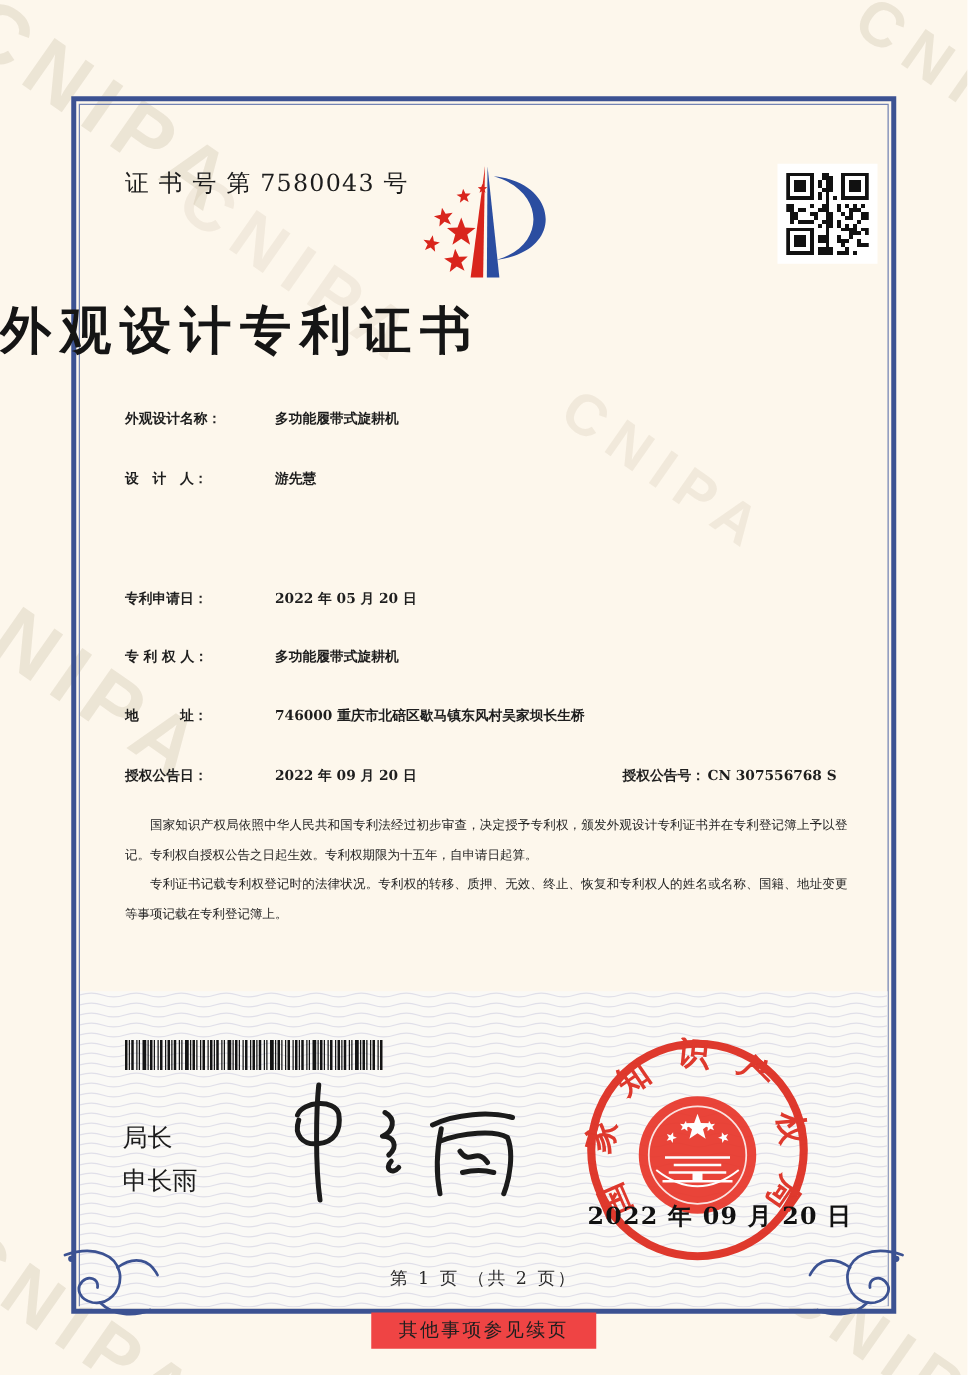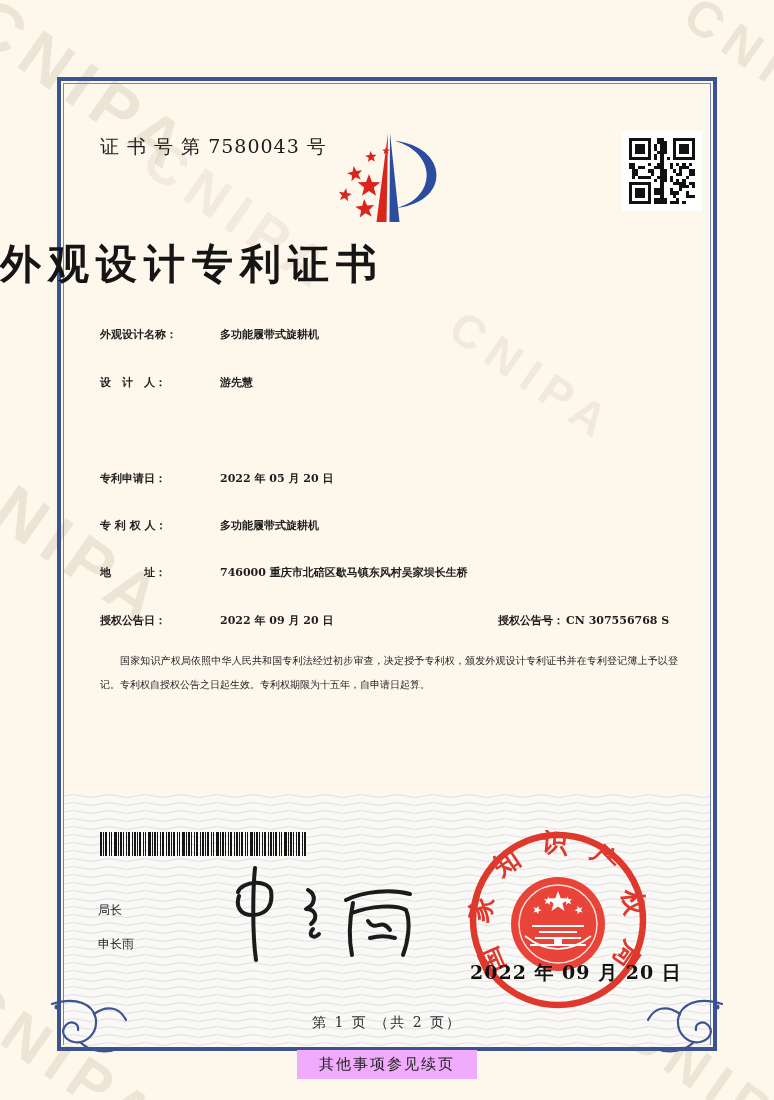--- a/index.html
+++ b/index.html
@@ -38,32 +38,32 @@
   .field-value{margin-left:2px;}
   #row-grant-no{left:398px;top:0;position:absolute;}
   #body-text{
     left:100px;top:649px;width:578px;font-size:10px;line-height:23.5px;
     text-align:justify;color:#242424;z-index:3;
   }
   #body-text p{margin:0;text-indent:2em;}
   
   #wave-band{left:64px;top:793px;width:646px;height:253px;background:#faf9f6;z-index:2;overflow:hidden;}
   #barcode-svg{left:100px;top:832px;z-index:4;}
-  #signer{left:98px;top:893px;z-index:4;font-size:12px;color:#1c1c1c;line-height:34px;
+  #signer{left:98px;top:893px;z-index:4;font-size:20px;color:#1c1c1c;line-height:34px;
     font-family:"DejaVu Sans","Liberation Sans",sans-serif;}
   #signature-svg{left:218px;top:862px;z-index:4;}
   #seal-svg{left:462px;top:830px;z-index:4;opacity:0.93;}
   #seal-date{
     left:470px;top:960px;width:180px;text-align:center;font-size:19px;font-weight:bold;
     color:#111;z-index:5;letter-spacing:1px;white-space:nowrap;
   }
   #page-number{left:0;top:1014px;width:774px;text-align:center;font-size:14px;
     letter-spacing:2px;color:#2a2a2a;z-index:4;}
   #continuation-note{
-    left:50%;top:1050px;transform:translateX(-50%);background:#f0abfc;
+    left:50%;top:1050px;transform:translateX(-50%);background:#ef4444;
     padding:5px 22px;font-size:15px;letter-spacing:2px;color:#1e1e1e;z-index:3;white-space:nowrap;
   }
   .flourish{z-index:3;}
   svg{display:block;}
 </style>
 </head>
 <body>
 
 <div id="page">
 
@@ -341,20 +341,21 @@
     <span>
       <span class="field-label">授权公告日：</span><span class="field-value">2022 年 09 月 20 日</span>
     </span>
     <span id="row-grant-no">
       <span>授权公告号：</span><span class="field-value">CN 307556768 S</span>
     </span>
   </div>
 
   <div id="body-text" class="abs">
     <p>国家知识产权局依照中华人民共和国专利法经过初步审查，决定授予专利权，颁发外观设计专利证书并在专利登记簿上予以登记。专利权自授权公告之日起生效。专利权期限为十五年，自申请日起算。</p>
+    <p>专利证书记载专利权登记时的法律状况。专利权的转移、质押、无效、终止、恢复和专利权人的姓名或名称、国籍、地址变更等事项记载在专利登记簿上。</p>
   </div>
 
   <div id="wave-band" class="abs">
     <svg id="wave-svg" width="646" height="253">
         <path d="M0,3 Q9,0 18,3 Q27,6 36,3 Q45,0 54,3 Q63,6 72,3 Q81,0 90,3 Q99,6 108,3 Q117,0 126,3 Q135,6 144,3 Q153,0 162,3 Q171,6 180,3 Q189,0 198,3 Q207,6 216,3 Q225,0 234,3 Q243,6 252,3 Q261,0 270,3 Q279,6 288,3 Q297,0 306,3 Q315,6 324,3 Q333,0 342,3 Q351,6 360,3 Q369,0 378,3 Q387,6 396,3 Q405,0 414,3 Q423,6 432,3 Q441,0 450,3 Q459,6 468,3 Q477,0 486,3 Q495,6 504,3 Q513,0 522,3 Q531,6 540,3 Q549,0 558,3 Q567,6 576,3 Q585,0 594,3 Q603,6 612,3 Q621,0 630,3 Q639,6 648,3" fill="none" stroke="#e0dfe9" stroke-width="1"></path>
         <path d="M0,11 Q9,8 18,11 Q27,14 36,11 Q45,8 54,11 Q63,14 72,11 Q81,8 90,11 Q99,14 108,11 Q117,8 126,11 Q135,14 144,11 Q153,8 162,11 Q171,14 180,11 Q189,8 198,11 Q207,14 216,11 Q225,8 234,11 Q243,14 252,11 Q261,8 270,11 Q279,14 288,11 Q297,8 306,11 Q315,14 324,11 Q333,8 342,11 Q351,14 360,11 Q369,8 378,11 Q387,14 396,11 Q405,8 414,11 Q423,14 432,11 Q441,8 450,11 Q459,14 468,11 Q477,8 486,11 Q495,14 504,11 Q513,8 522,11 Q531,14 540,11 Q549,8 558,11 Q567,14 576,11 Q585,8 594,11 Q603,14 612,11 Q621,8 630,11 Q639,14 648,11" fill="none" stroke="#e0dfe9" stroke-width="1"></path>
         <path d="M0,19 Q9,16 18,19 Q27,22 36,19 Q45,16 54,19 Q63,22 72,19 Q81,16 90,19 Q99,22 108,19 Q117,16 126,19 Q135,22 144,19 Q153,16 162,19 Q171,22 180,19 Q189,16 198,19 Q207,22 216,19 Q225,16 234,19 Q243,22 252,19 Q261,16 270,19 Q279,22 288,19 Q297,16 306,19 Q315,22 324,19 Q333,16 342,19 Q351,22 360,19 Q369,16 378,19 Q387,22 396,19 Q405,16 414,19 Q423,22 432,19 Q441,16 450,19 Q459,22 468,19 Q477,16 486,19 Q495,22 504,19 Q513,16 522,19 Q531,22 540,19 Q549,16 558,19 Q567,22 576,19 Q585,16 594,19 Q603,22 612,19 Q621,16 630,19 Q639,22 648,19" fill="none" stroke="#e0dfe9" stroke-width="1"></path>
         <path d="M0,27 Q9,24 18,27 Q27,30 36,27 Q45,24 54,27 Q63,30 72,27 Q81,24 90,27 Q99,30 108,27 Q117,24 126,27 Q135,30 144,27 Q153,24 162,27 Q171,30 180,27 Q189,24 198,27 Q207,30 216,27 Q225,24 234,27 Q243,30 252,27 Q261,24 270,27 Q279,30 288,27 Q297,24 306,27 Q315,30 324,27 Q333,24 342,27 Q351,30 360,27 Q369,24 378,27 Q387,30 396,27 Q405,24 414,27 Q423,30 432,27 Q441,24 450,27 Q459,30 468,27 Q477,24 486,27 Q495,30 504,27 Q513,24 522,27 Q531,30 540,27 Q549,24 558,27 Q567,30 576,27 Q585,24 594,27 Q603,30 612,27 Q621,24 630,27 Q639,30 648,27" fill="none" stroke="#e0dfe9" stroke-width="1"></path>
         <path d="M0,35 Q9,32 18,35 Q27,38 36,35 Q45,32 54,35 Q63,38 72,35 Q81,32 90,35 Q99,38 108,35 Q117,32 126,35 Q135,38 144,35 Q153,32 162,35 Q171,38 180,35 Q189,32 198,35 Q207,38 216,35 Q225,32 234,35 Q243,38 252,35 Q261,32 270,35 Q279,38 288,35 Q297,32 306,35 Q315,38 324,35 Q333,32 342,35 Q351,38 360,35 Q369,32 378,35 Q387,38 396,35 Q405,32 414,35 Q423,38 432,35 Q441,32 450,35 Q459,38 468,35 Q477,32 486,35 Q495,38 504,35 Q513,32 522,35 Q531,38 540,35 Q549,32 558,35 Q567,38 576,35 Q585,32 594,35 Q603,38 612,35 Q621,32 630,35 Q639,38 648,35" fill="none" stroke="#e0dfe9" stroke-width="1"></path>
         <path d="M0,43 Q9,40 18,43 Q27,46 36,43 Q45,40 54,43 Q63,46 72,43 Q81,40 90,43 Q99,46 108,43 Q117,40 126,43 Q135,46 144,43 Q153,40 162,43 Q171,46 180,43 Q189,40 198,43 Q207,46 216,43 Q225,40 234,43 Q243,46 252,43 Q261,40 270,43 Q279,46 288,43 Q297,40 306,43 Q315,46 324,43 Q333,40 342,43 Q351,46 360,43 Q369,40 378,43 Q387,46 396,43 Q405,40 414,43 Q423,46 432,43 Q441,40 450,43 Q459,46 468,43 Q477,40 486,43 Q495,46 504,43 Q513,40 522,43 Q531,46 540,43 Q549,40 558,43 Q567,46 576,43 Q585,40 594,43 Q603,46 612,43 Q621,40 630,43 Q639,46 648,43" fill="none" stroke="#e0dfe9" stroke-width="1"></path>

